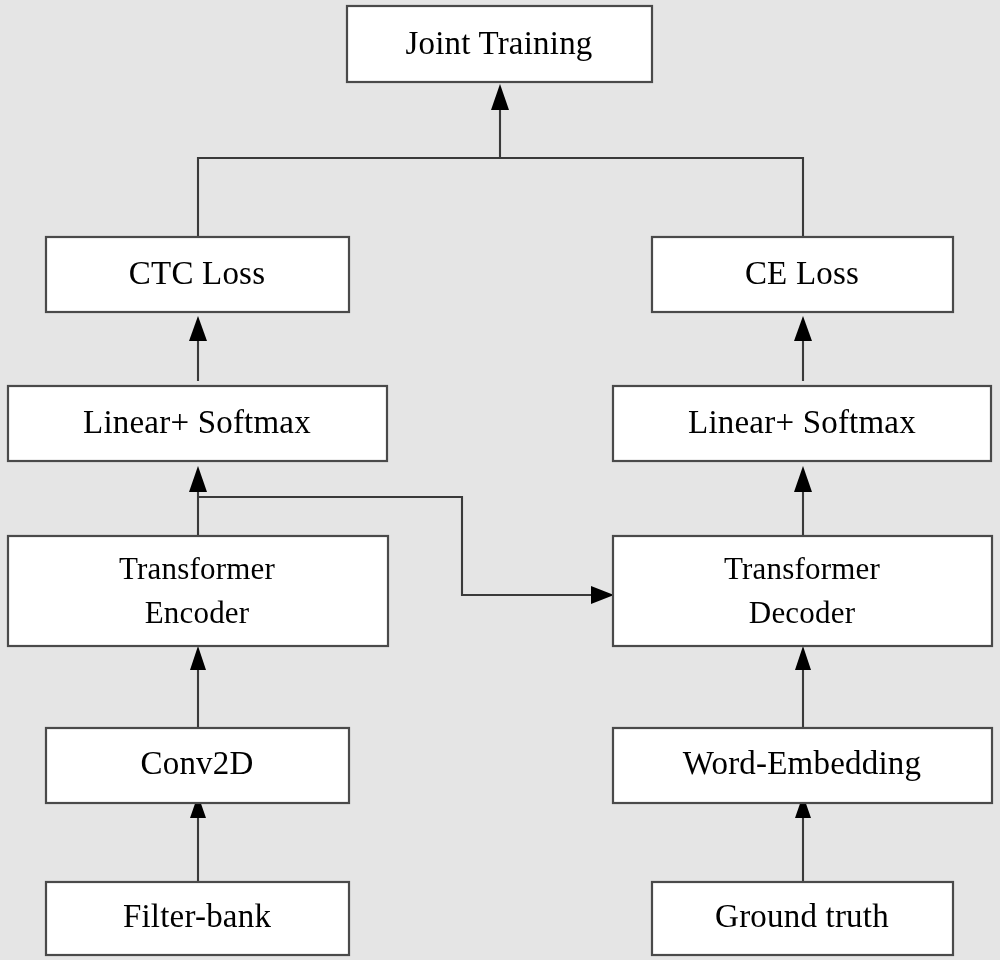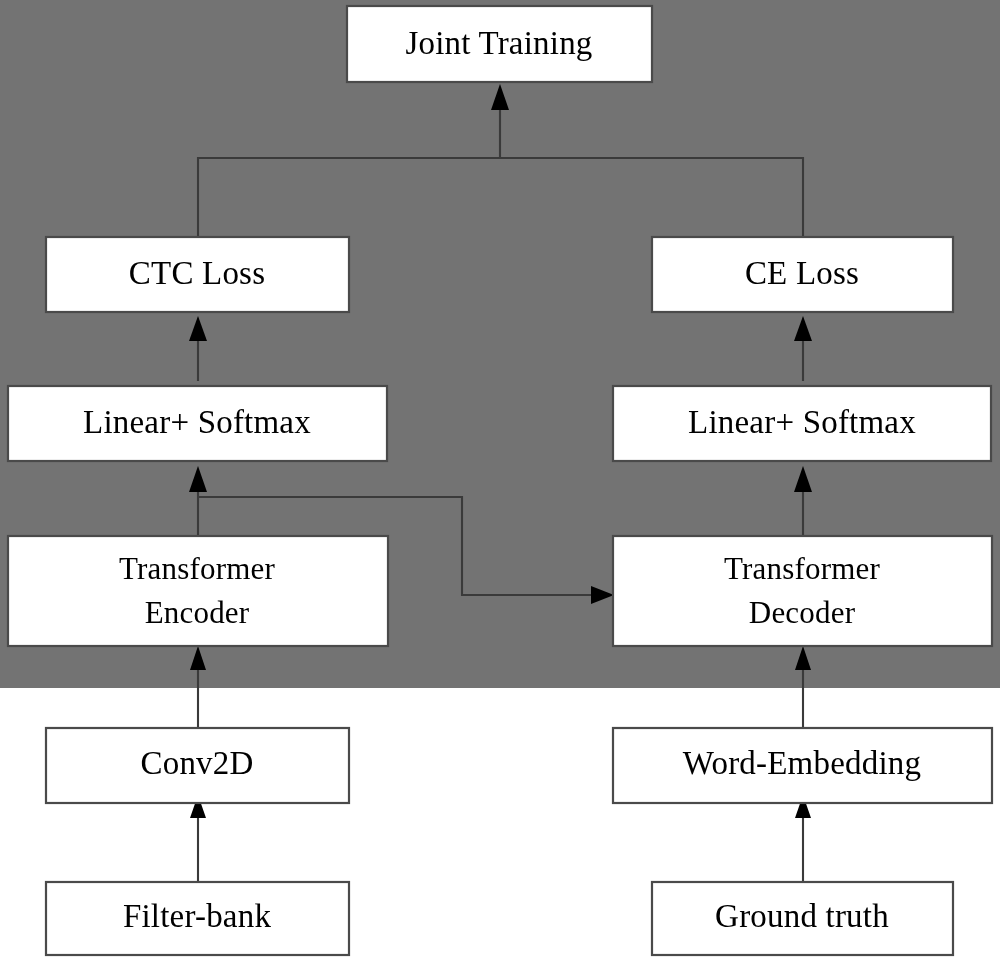--- a/index.html
+++ b/index.html
@@ -9,22 +9,22 @@
   }
   body {
     width: 1000px;
     height: 960px;
     font-family: "Liberation Serif", "DejaVu Serif", serif;
     overflow: hidden;
   }
   #diagram-root {
     position: relative;
     width: 1000px;
-    height: 688px;
-    background: #737373;
+    height: 960px;
+    background: #e5e5e5;
   }
   svg.diagram-canvas {
     position: absolute;
     top: 0;
     left: 0;
     width: 1000px;
     height: 960px;
     display: block;
   }
   .node-box {

